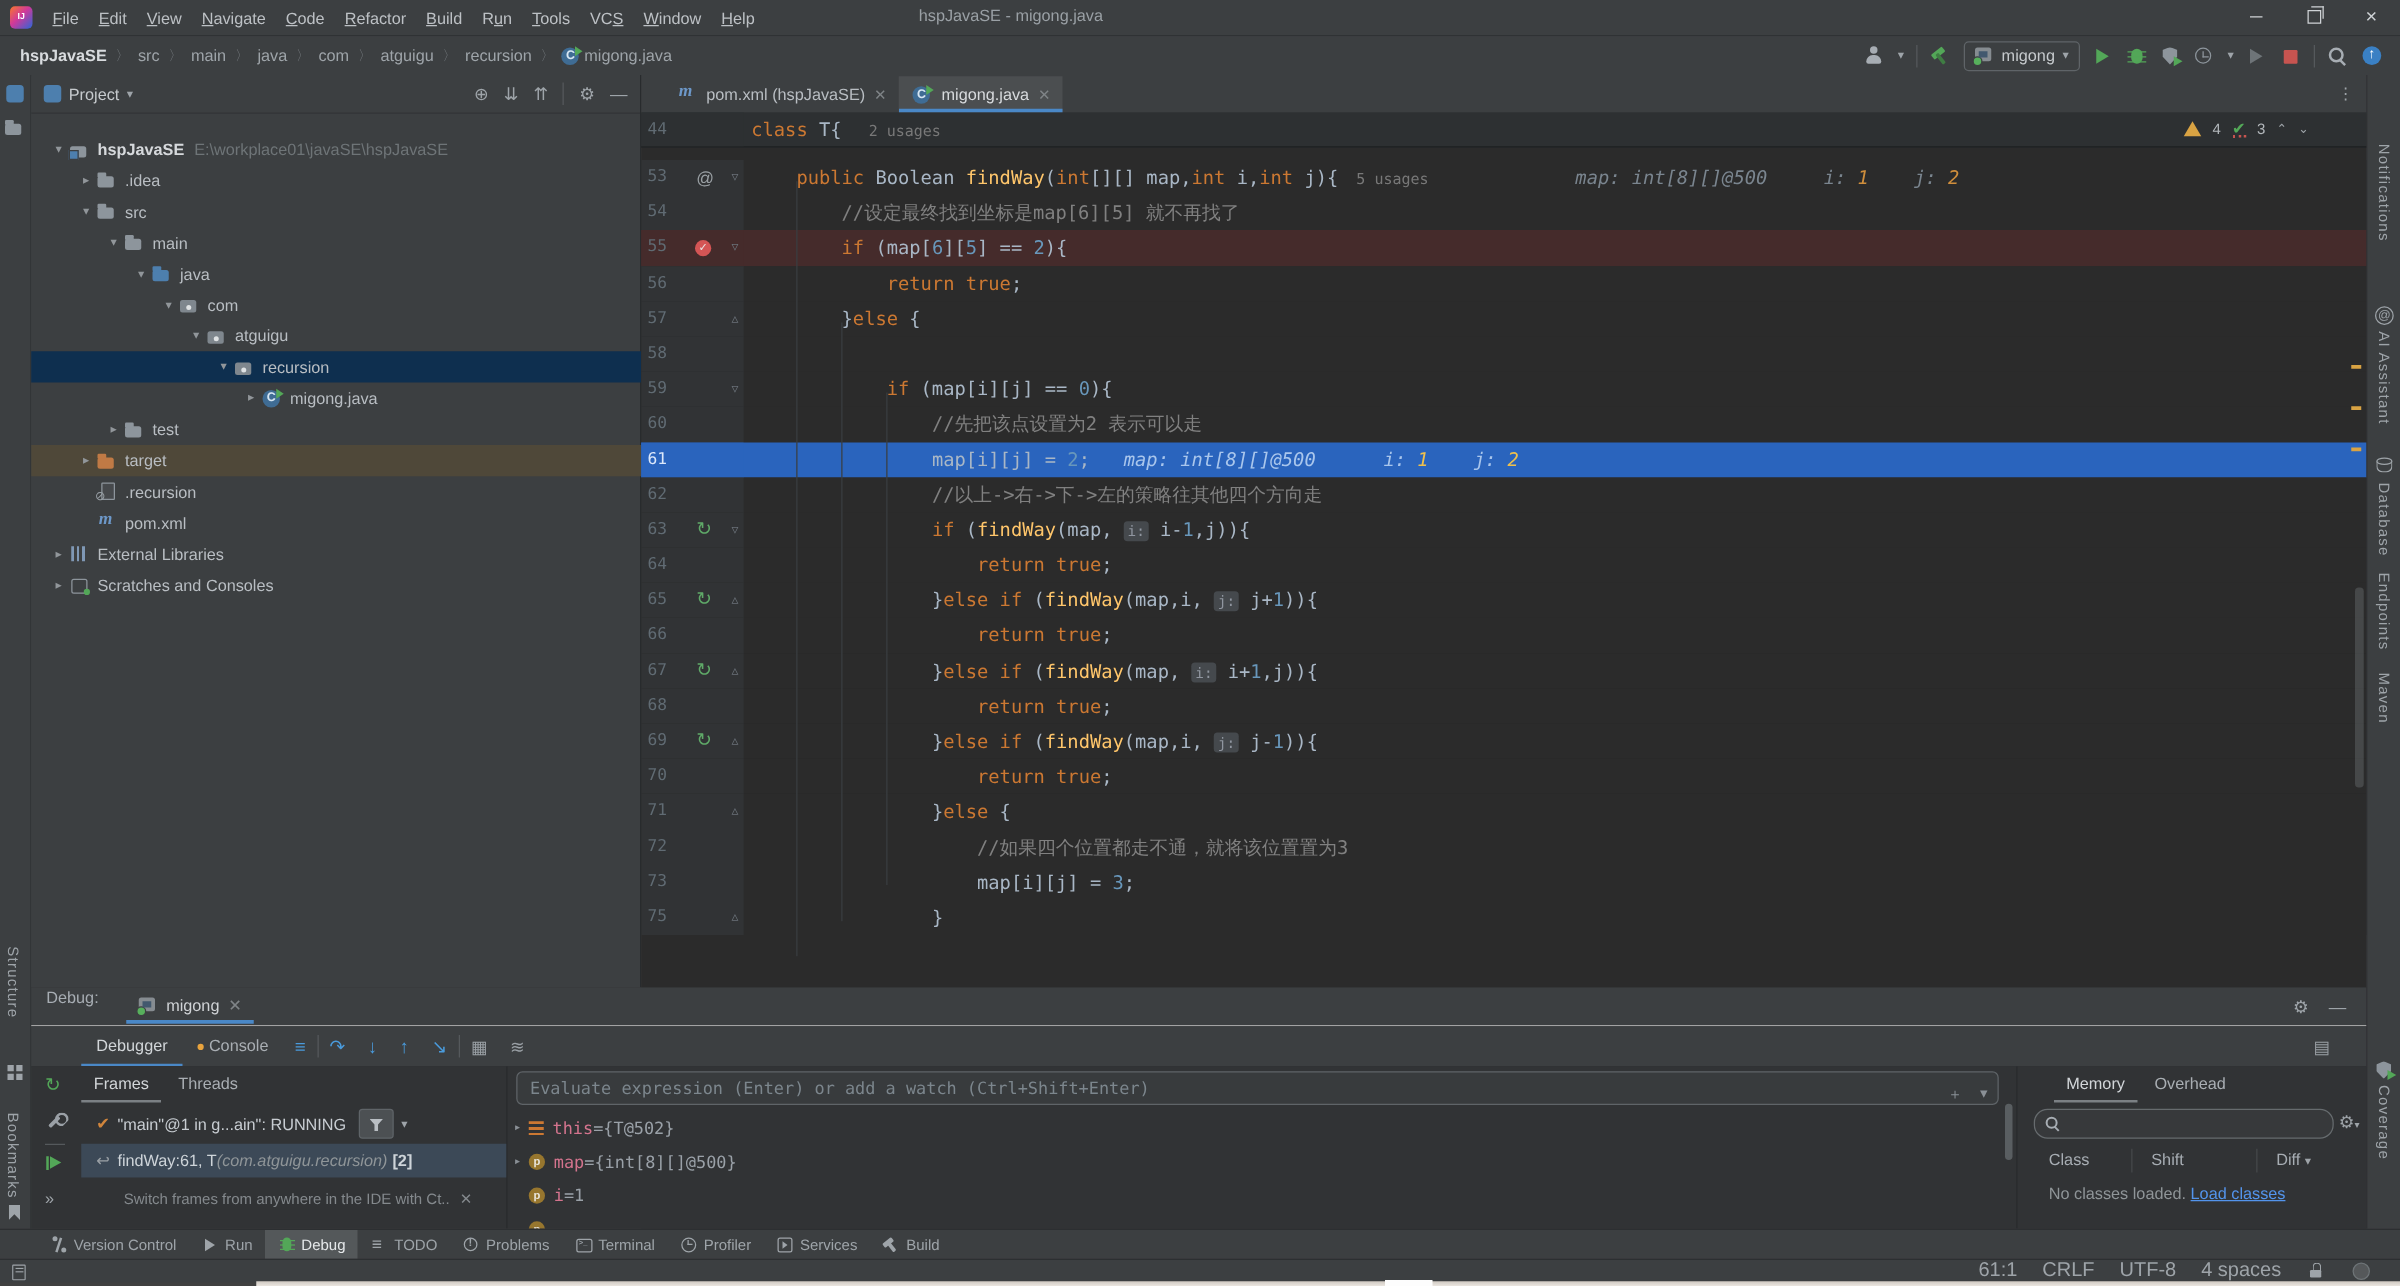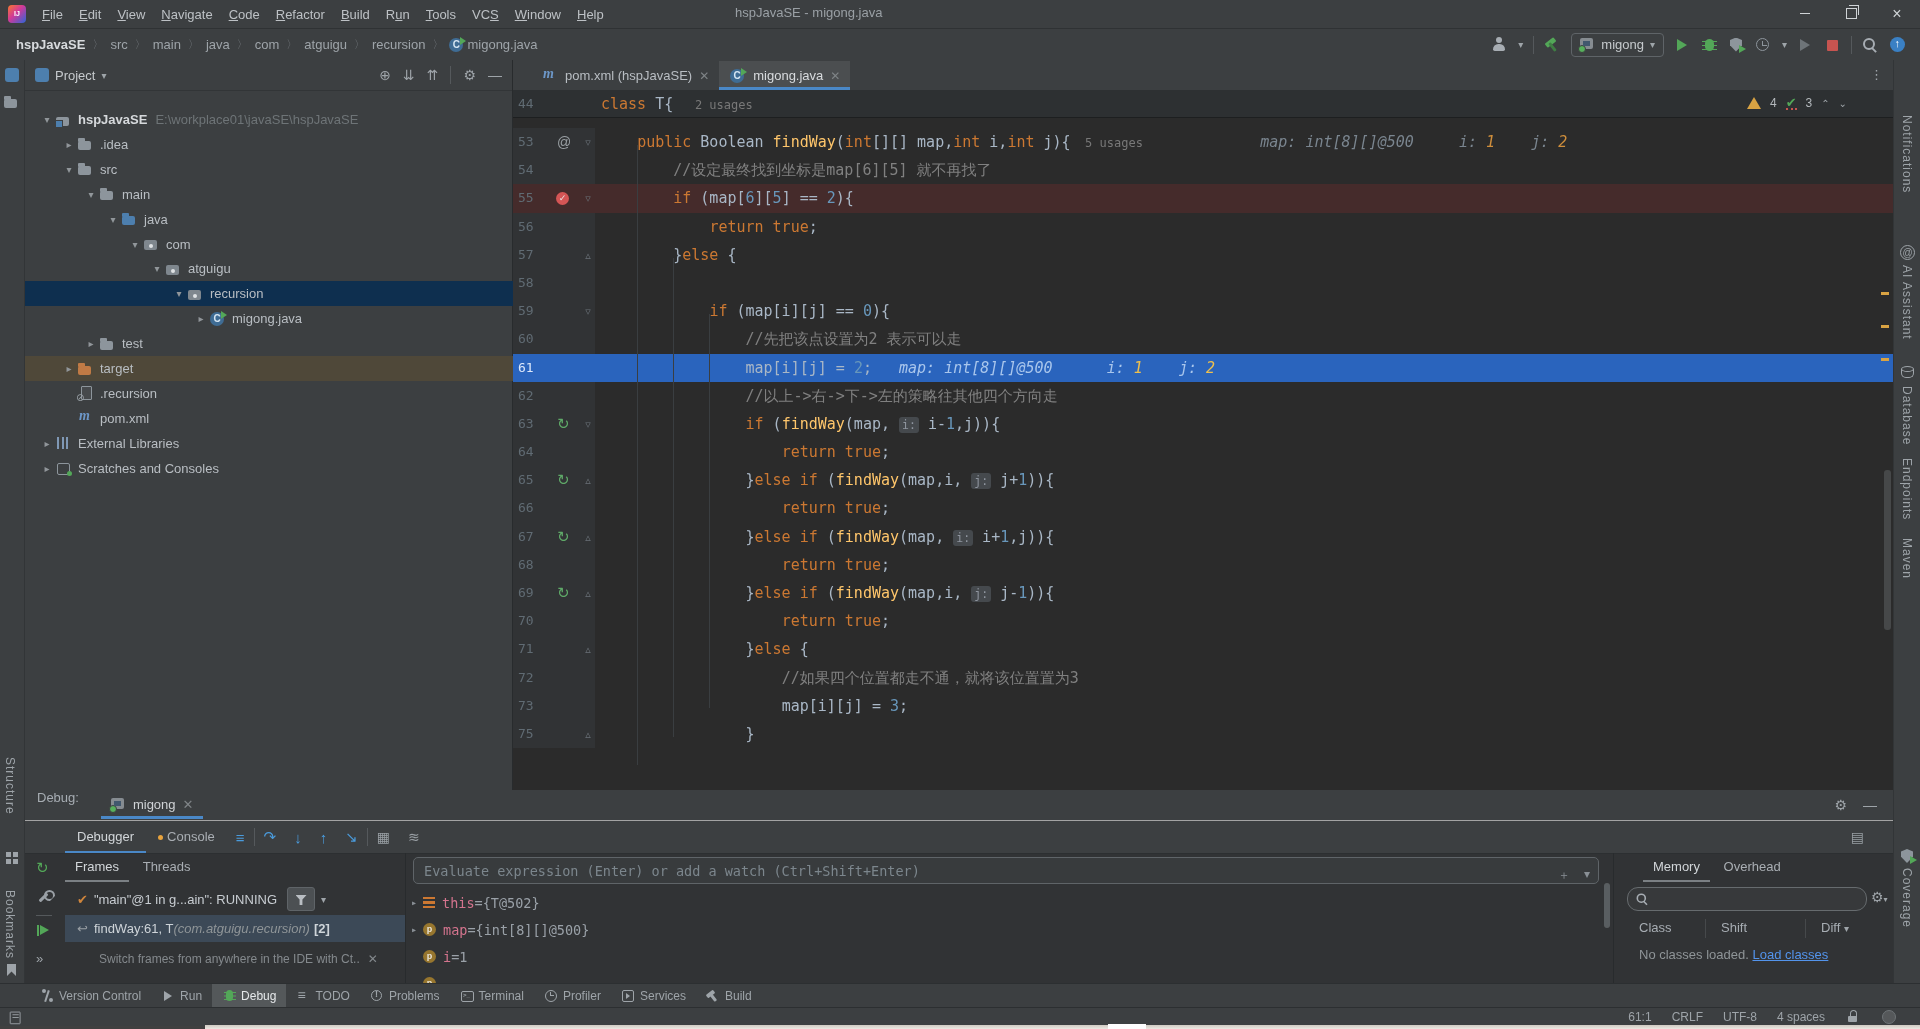--- a/index.html
+++ b/index.html
@@ -206,21 +206,21 @@
   .bic-problems::after{content:"!";position:absolute;left:5px;top:0;color:#9ea4a9;font-size:9px;font-weight:bold;}
   .bic-terminal::before{content:"";position:absolute;left:1px;top:2px;width:11px;height:9px;border:1.5px solid #9ea4a9;border-radius:2px;}
   .bic-terminal::after{content:">_";position:absolute;left:3.5px;top:3.5px;font-size:6px;color:#9ea4a9;font-weight:bold;}
   .bic-profiler::before{content:"";position:absolute;left:1px;top:1px;width:10px;height:10px;border:1.5px solid #9ea4a9;border-radius:50%;}
   .bic-profiler::after{content:"";position:absolute;left:6px;top:3px;width:3.5px;height:3.5px;border-left:1.5px solid #9ea4a9;border-bottom:1.5px solid #9ea4a9;}
   .bic-services::before{content:"";position:absolute;left:1px;top:1px;width:10px;height:10px;border:1.5px solid #9ea4a9;border-radius:2px;}
   .bic-services::after{content:"";position:absolute;left:5px;top:4px;border-left:4px solid #9ea4a9;border-top:3px solid transparent;border-bottom:3px solid transparent;}
   .bic-build::before{content:"";position:absolute;left:0;top:3px;width:9px;height:4px;background:#9ea4a9;border-radius:1px;transform:rotate(-38deg);}
   .bic-build::after{content:"";position:absolute;left:6px;top:5px;width:2.5px;height:8px;background:#9ea4a9;border-radius:1px;transform:rotate(-38deg);}
   #statusbar{left:0;top:1007px;width:1920px;height:18px;background:#3c3f41;border-top:1px solid #2c2f31;display:flex;align-items:center;}
-  #statusright{position:absolute;right:24px;top:0;height:18px;display:flex;align-items:center;gap:20px;color:#9ea4a9;font-size:12px;}
+  #statusright{position:absolute;right:24px;top:0;height:18px;display:flex;align-items:center;gap:20px;color:#9ea4a9;font-size:16px;}
   .sind{width:12px;height:12px;border-radius:50%;background:#55585a;border:1.5px solid #6e7477;}
   #taskbar{left:205px;top:1025px;width:1715px;height:4px;background:linear-gradient(#cfc9c2,#ece7e1);}
   #taskwhite{left:1108px;top:1024px;width:38px;height:5px;background:#fdfdfd;}
 </style>
 </head>
 <body>
 
 <div id="root">
 
   <div id="titlebar" class="abs">

